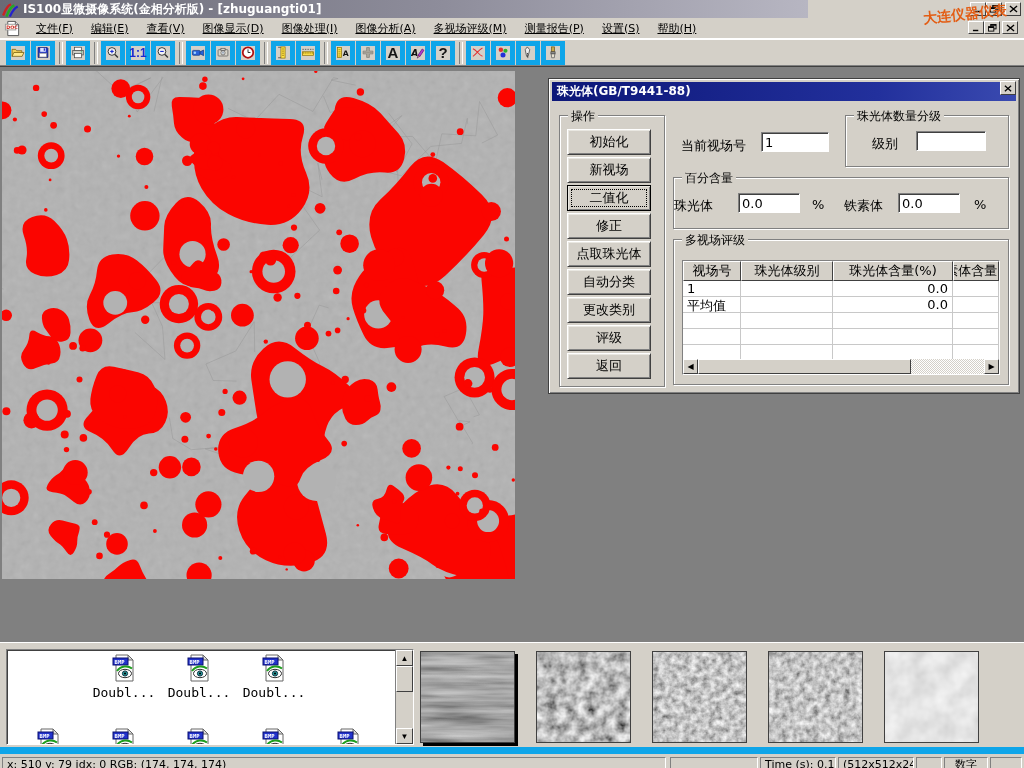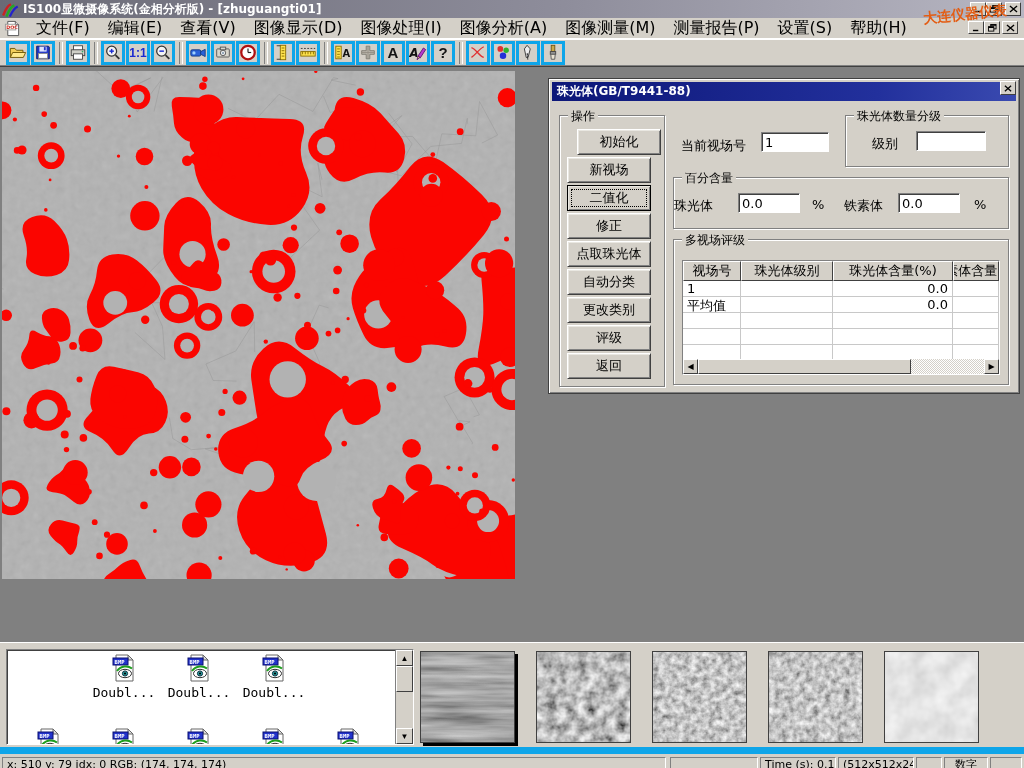--- a/index.html
+++ b/index.html
@@ -4,46 +4,46 @@
 <style>
   html,body{margin:0;padding:0;}
   body{
     width:1024px;height:768px;overflow:hidden;position:relative;
     background:#d4d0c8;
     font-family:"DejaVu Sans","Liberation Sans",sans-serif;
     font-size:12px;color:#000;
     -webkit-user-select:none;user-select:none;
   }
   
-  .titlebar{position:absolute;left:0;top:0;width:1024px;height:18px;
+  .titlebar{position:absolute;left:0;top:0;width:808px;height:18px;
     background:linear-gradient(90deg,#6a6a76 0%,#8e8d9b 55%,#b7b6c2 100%);
     display:flex;align-items:center;}
   .titlebar .appicon{width:18px;height:14px;margin:0 3px 0 2px;}
   .titlebar .ttext{color:#fff;font-weight:bold;font-size:12px;white-space:nowrap;}
   .winbtn{position:absolute;width:16px;height:14px;top:2px;background:#d4d0c8;
     border:1px solid;border-color:#fff #404040 #404040 #fff;
     display:flex;align-items:center;justify-content:center;padding:0;}
   .winbtn svg{width:9px;height:8px;}
   
   .menubar{position:absolute;left:0;top:18px;width:1024px;height:20px;background:#d4d0c8;
     display:flex;align-items:center;border-bottom:1px solid #fff;}
   .menubar .docicon{width:17px;height:17px;margin:0 6px 0 4px;}
-  .menuitem{padding:8px 9px;white-space:nowrap;font-size:16px;}
+  .menuitem{padding:8px 9px;white-space:nowrap;font-size:11px;text-decoration:underline;}
   .mdibtn{position:absolute;width:16px;height:13px;top:21px;background:#d4d0c8;
     border:1px solid;border-color:#fff #404040 #404040 #fff;
     display:flex;align-items:center;justify-content:center;padding:0;}
   .mdibtn svg{width:9px;height:8px;}
   .watermark{position:absolute;right:1px;top:5px;width:100px;color:#e35d14;
     font-size:14px;font-weight:bold;transform:rotate(-6deg);z-index:50;
     pointer-events:none;white-space:nowrap;}
   
   .toolbar{position:absolute;left:0;top:39px;width:1024px;height:27px;background:#d4d0c8;
     border-top:1px solid #fff;border-bottom:1px solid #808080;
     display:flex;align-items:center;padding-left:6px;box-sizing:border-box;}
-  .tbtn{width:24px;height:24px;margin-right:1px;background:#d4d0c8;border:3px solid #0ea5e9;
+  .tbtn{width:24px;height:24px;margin-right:1px;background:#d4d0c8;border:5px solid #0ea5e9;
     display:flex;align-items:center;justify-content:center;padding:0;}
   .tbtn svg{width:19px;height:19px;}
   .tbtn .tb-text{font-weight:bold;color:#1a2ad0;font-size:12px;}
   .tbtn .tb-glyph{font-weight:bold;color:#151515;font-size:15px;}
   .tsep{width:2px;height:22px;margin:0 3px;border-left:1px solid #808080;border-right:1px solid #fff;}
   
   .workspace{position:absolute;left:0;top:66px;width:1024px;height:575px;background:#808080;
     border-top:1px solid #404040;}
   .metimg{position:absolute;left:2px;top:4px;width:513px;height:508px;display:block;}
   
@@ -149,21 +149,21 @@
         <text x="2.4" y="9.4" font-size="5" font-weight="bold" fill="#c22" font-family="DejaVu Sans, sans-serif">DOC</text>
       </svg>
   </span>
   <span id="menu-items" style="display:flex;">
       <span class="menuitem">文件(F)</span>
       <span class="menuitem">编辑(E)</span>
       <span class="menuitem">查看(V)</span>
       <span class="menuitem">图像显示(D)</span>
       <span class="menuitem">图像处理(I)</span>
       <span class="menuitem">图像分析(A)</span>
-      <span class="menuitem">图像测量(M)</span>
+      <span class="menuitem">多视场评级(M)</span>
       <span class="menuitem">测量报告(P)</span>
       <span class="menuitem">设置(S)</span>
       <span class="menuitem">帮助(H)</span>
     </span>
 </div>
 <button class="mdibtn" style="left:968px">
     <svg viewBox="0 0 10 9">
       <rect x="1" y="6.5" width="6" height="1.6"></rect>
     </svg>
   </button>
@@ -571,21 +571,21 @@
   <button class="dlg-close">
       <svg viewBox="0 0 10 9">
         <path d="M1 1l8 7M9 1L1 8" stroke="#000" stroke-width="1.6"></path>
       </svg>
     </button>
 
   <div class="grp" style="left:10px;top:36px;width:104px;height:270px;">
     <span class="glabel">操作</span>
   </div>
   <div id="opbuttons">
-      <button class="opbtn" style="top: 50px; margin-left: 10px;">初始化</button>
+      <button class="opbtn" style="top: 50px;">初始化</button>
       <button class="opbtn" style="top: 78px;">新视场</button>
       <button class="opbtn active" style="top: 106px; text-align: center;">二值化</button>
       <button class="opbtn" style="top: 134px;">修正</button>
       <button class="opbtn" style="top: 162px;">点取珠光体</button>
       <button class="opbtn" style="top: 190px;">自动分类</button>
       <button class="opbtn" style="top: 218px;">更改类别</button>
       <button class="opbtn" style="top: 246px;">评级</button>
       <button class="opbtn" style="top: 274px;">返回</button>
     </div>
 

